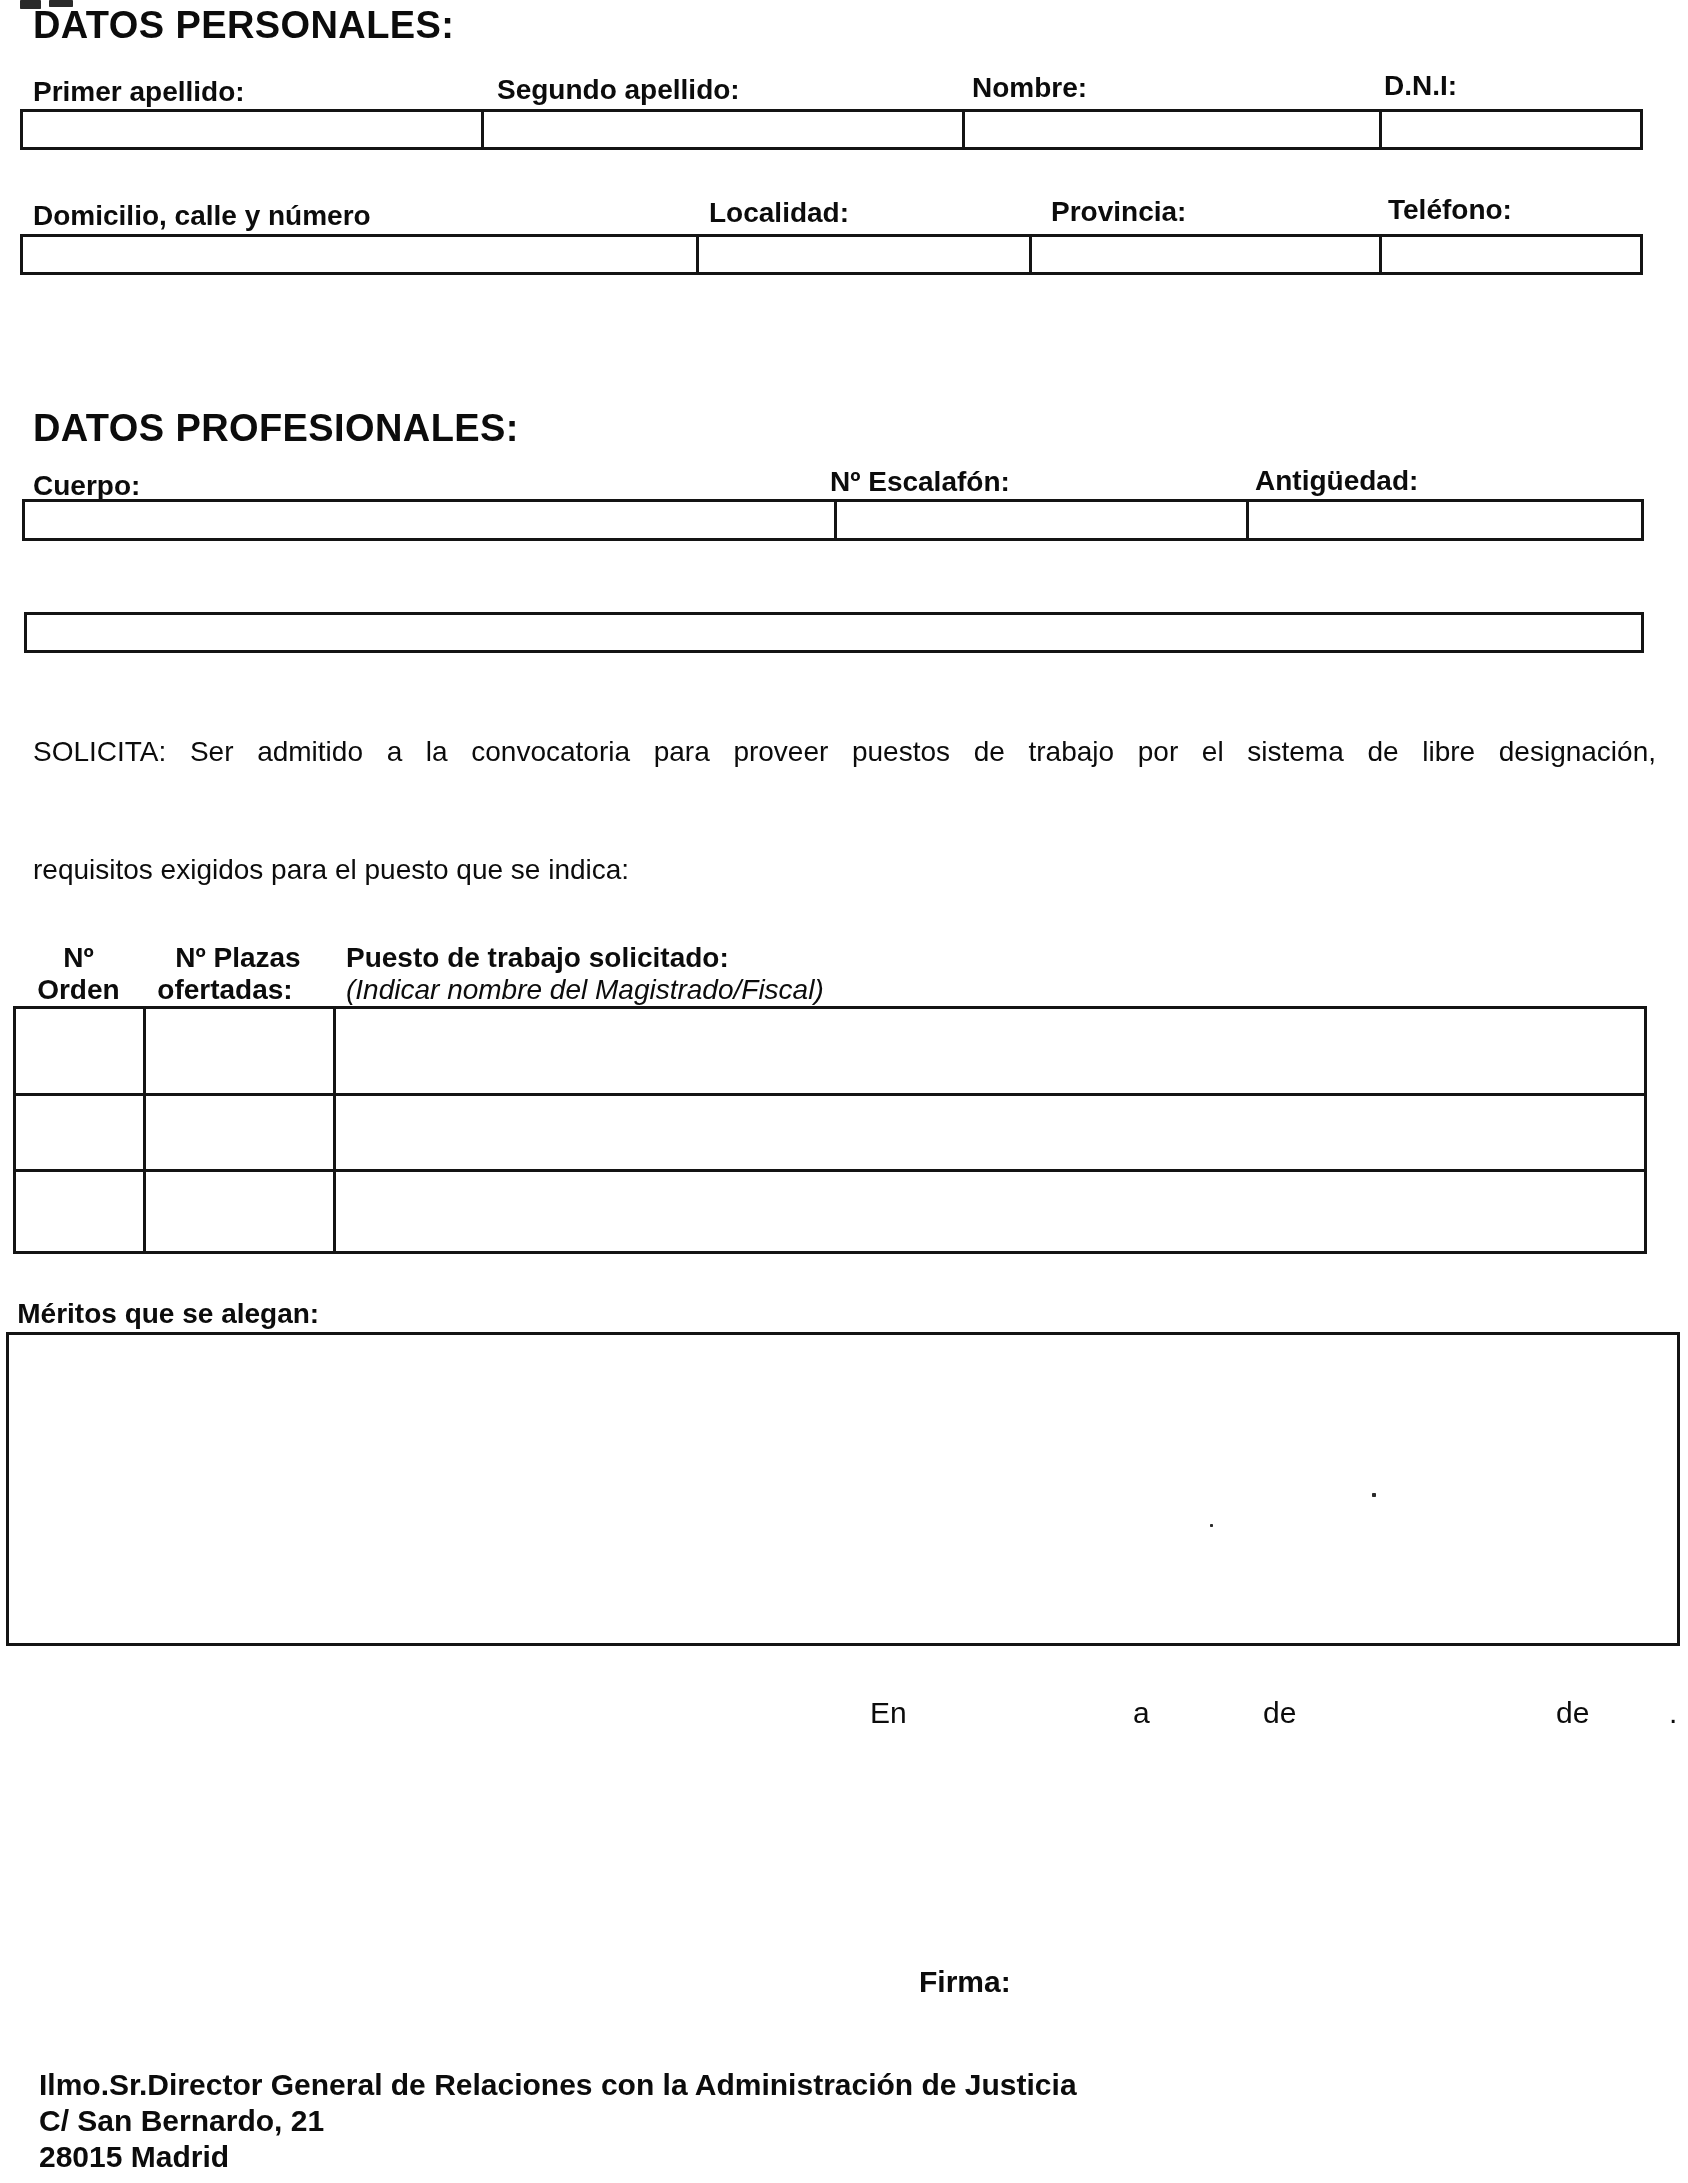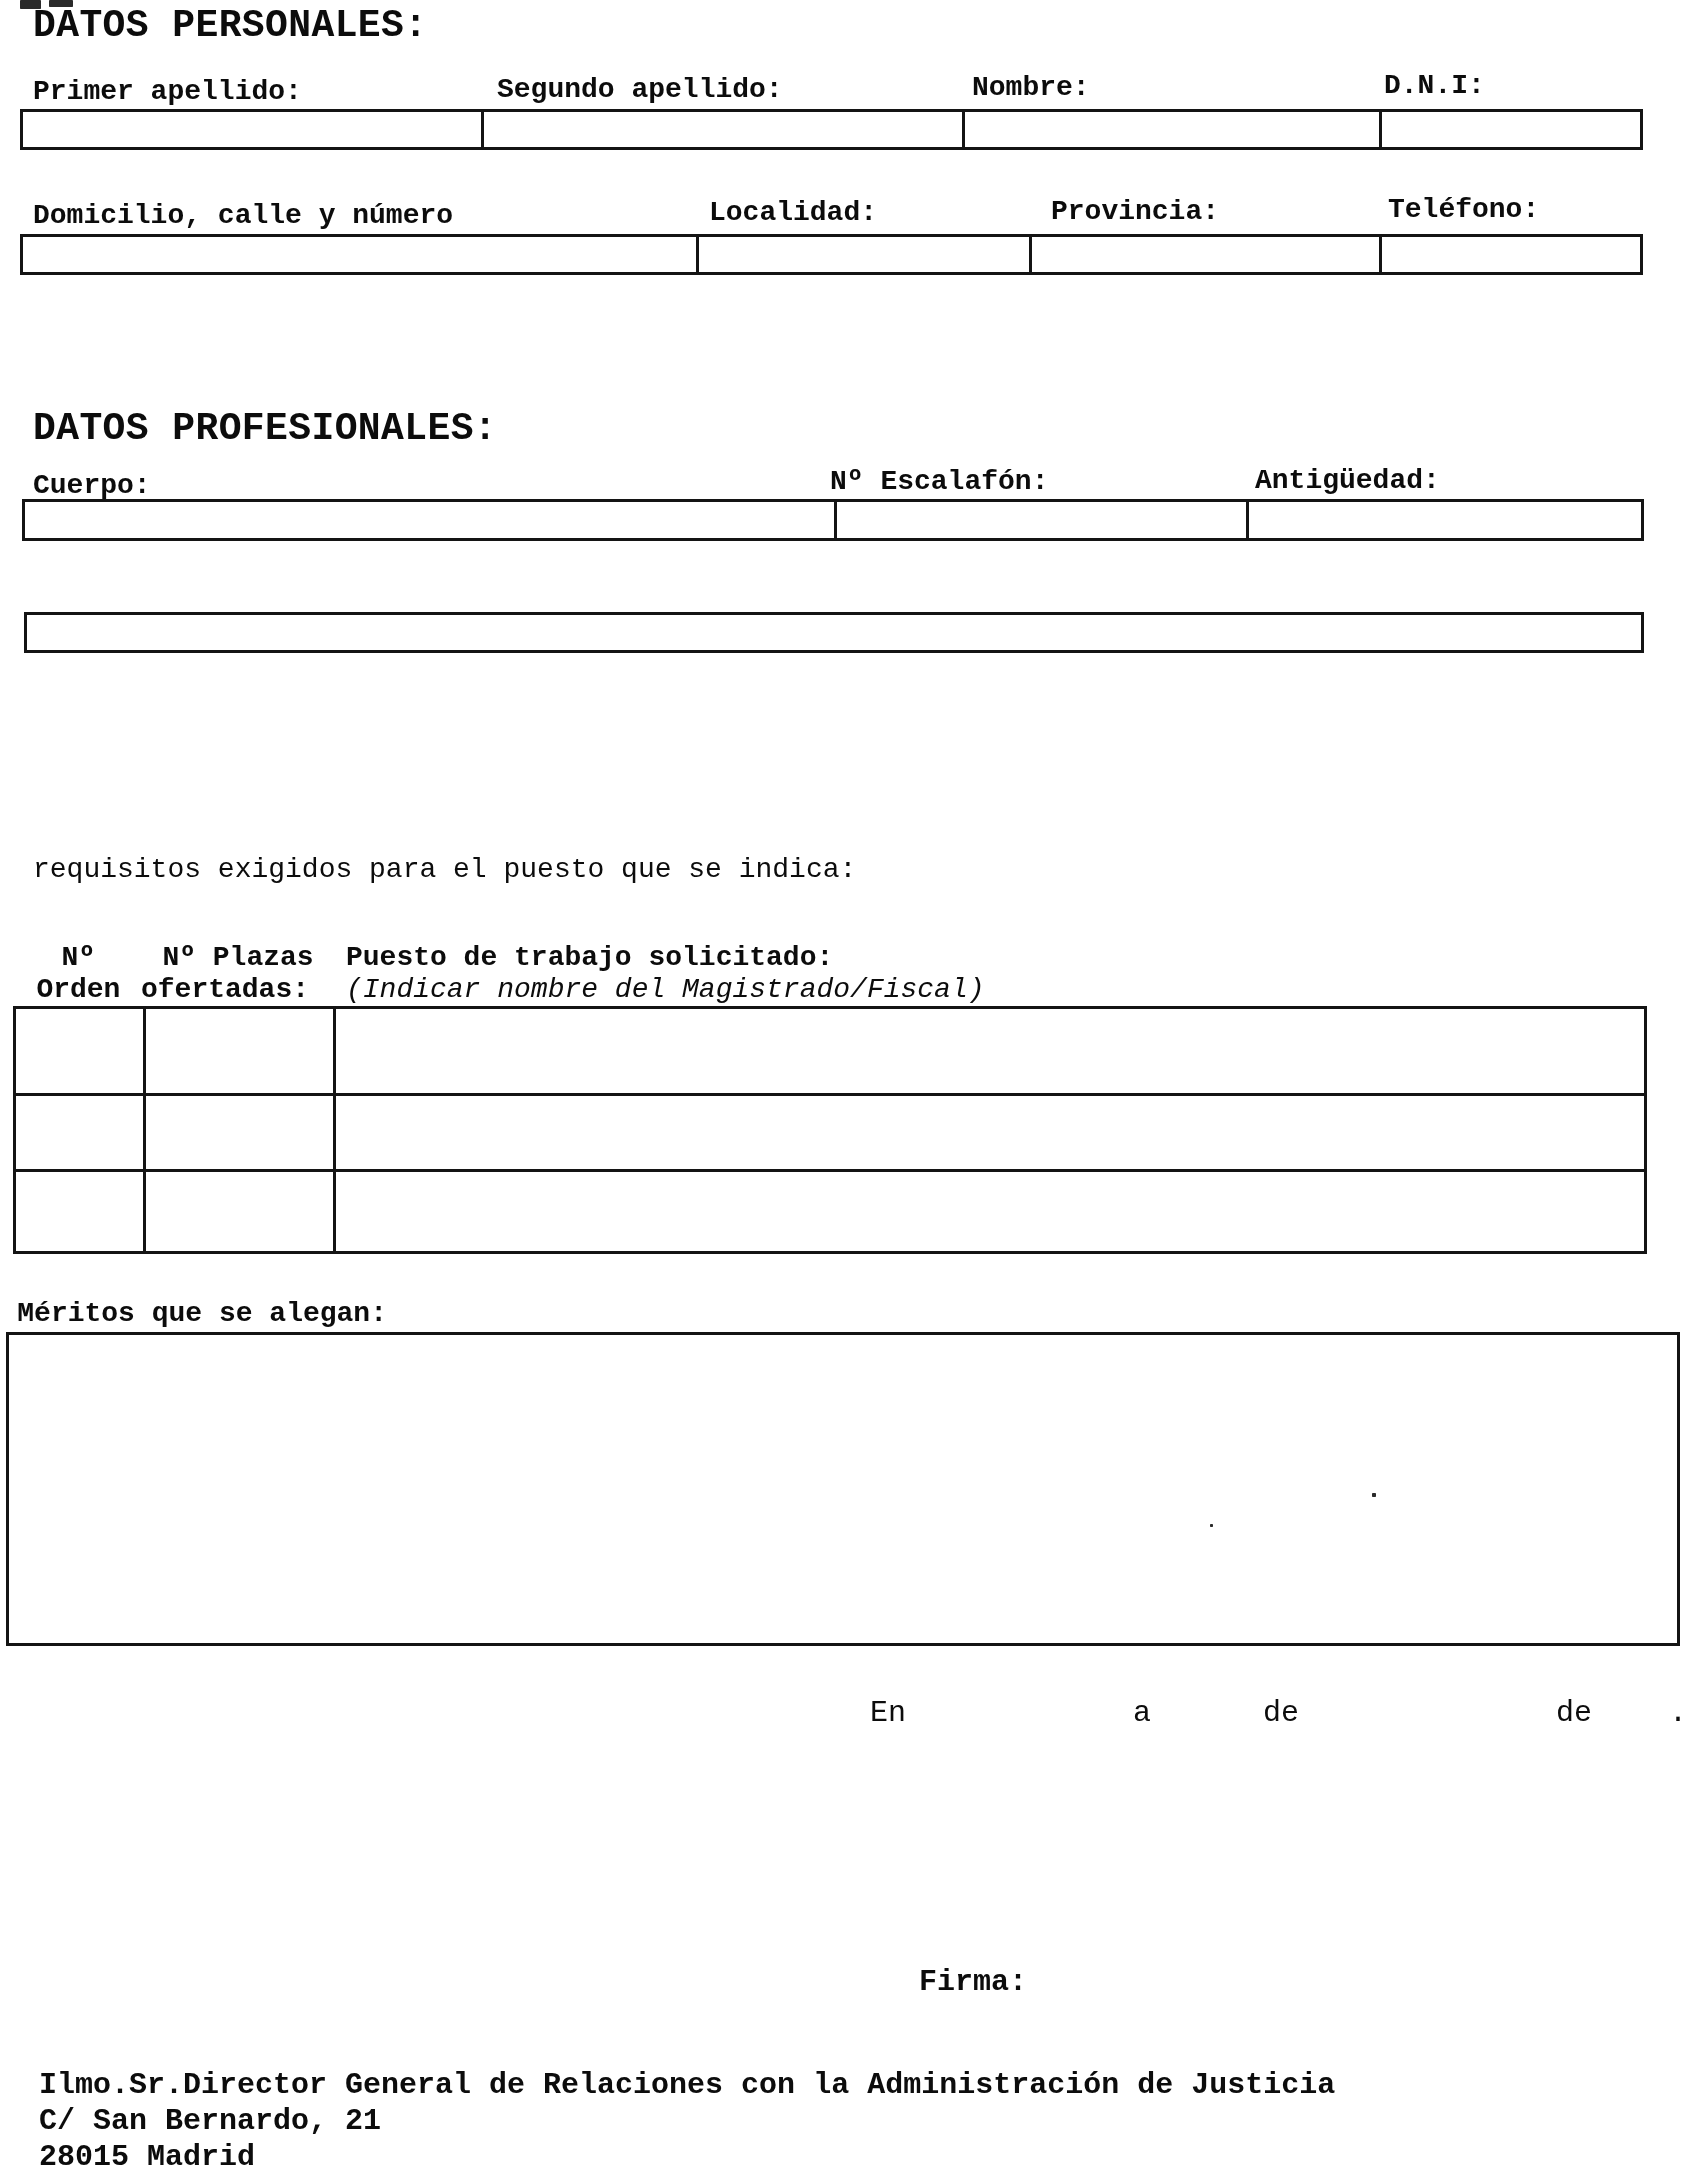--- a/index.html
+++ b/index.html
@@ -1,19 +1,19 @@
 <!DOCTYPE html>
 <html style="font-size:12.6px"><head>
 <meta charset="utf-8">
 <style>
   html,body { margin:0; padding:0; background:#e8e8e8; }
   .page {
     position:relative; width:1689px; height:2183px; margin:0 auto;
     background:#ffffff; color:#0c0c0c; overflow:hidden;
-    font-family:Liberation Mono, monospace;
+    font-family:Liberation Sans, sans-serif;
   }
   .abs { position:absolute; white-space:nowrap; }
   .sec-title { font-size:38px; font-weight:bold; letter-spacing:0.4px; }
   .lbl { font-size:28px; font-weight:bold; }
   .box { position:absolute; border:3.1px solid #141414; box-sizing:border-box; background:#fff; }
   .vl { position:absolute; top:-1.6px; bottom:-1.6px; width:3.1px; background:#141414; }
   .hl { position:absolute; left:-1.6px; right:-1.6px; height:3.1px; background:#141414; }
   .seg { position:absolute; top:0; bottom:0; }
   .para { position:absolute; left:33px; width:1623px; font-size:28px; color:#0c0c0c; }
   .just { text-align:justify; text-align-last:justify; }
@@ -74,20 +74,21 @@
   <div class="box" style="left:22px;top:499px;width:1622px;height:42px;">
     <div class="seg" style="left:0;width:809px;"></div>
     <div class="vl" style="left:809px;"></div>
     <div class="seg" style="left:812px;width:410px;"></div>
     <div class="vl" style="left:1221px;"></div>
     <div class="seg" style="left:1225px;right:0;"></div>
   </div>
 
   <div class="box" style="left:23.6px;top:612px;width:1620px;height:41px;"></div>
 
+  <div class="para just" style="top:736px;">SOLICITA: Ser admitido a la convocatoria para proveer puestos de trabajo por el sistema de libre designación,</div>
   <div class="para" style="top:854px;">requisitos exigidos para el puesto que se indica:</div>
 
   <div class="th" style="left:13.4px;top:942px;width:130px;">Nº</div>
   <div class="th" style="left:13.4px;top:974px;width:130px;">Orden</div>
   <div class="th" style="left:143px;top:942px;width:190px;">Nº Plazas</div>
   <div class="th" style="left:130px;top:974px;width:190px;text-align:center;">ofertadas:</div>
   <div class="th" style="left:346px;top:942px;text-align:left;white-space:nowrap;">Puesto de trabajo solicitado:</div>
   <div class="th note-italic" style="left:346px;top:974px;text-align:left;white-space:nowrap;">(Indicar nombre del Magistrado/Fiscal)</div>
 
   <div class="box" style="left:13.4px;top:1006px;width:1634px;height:248px;">

